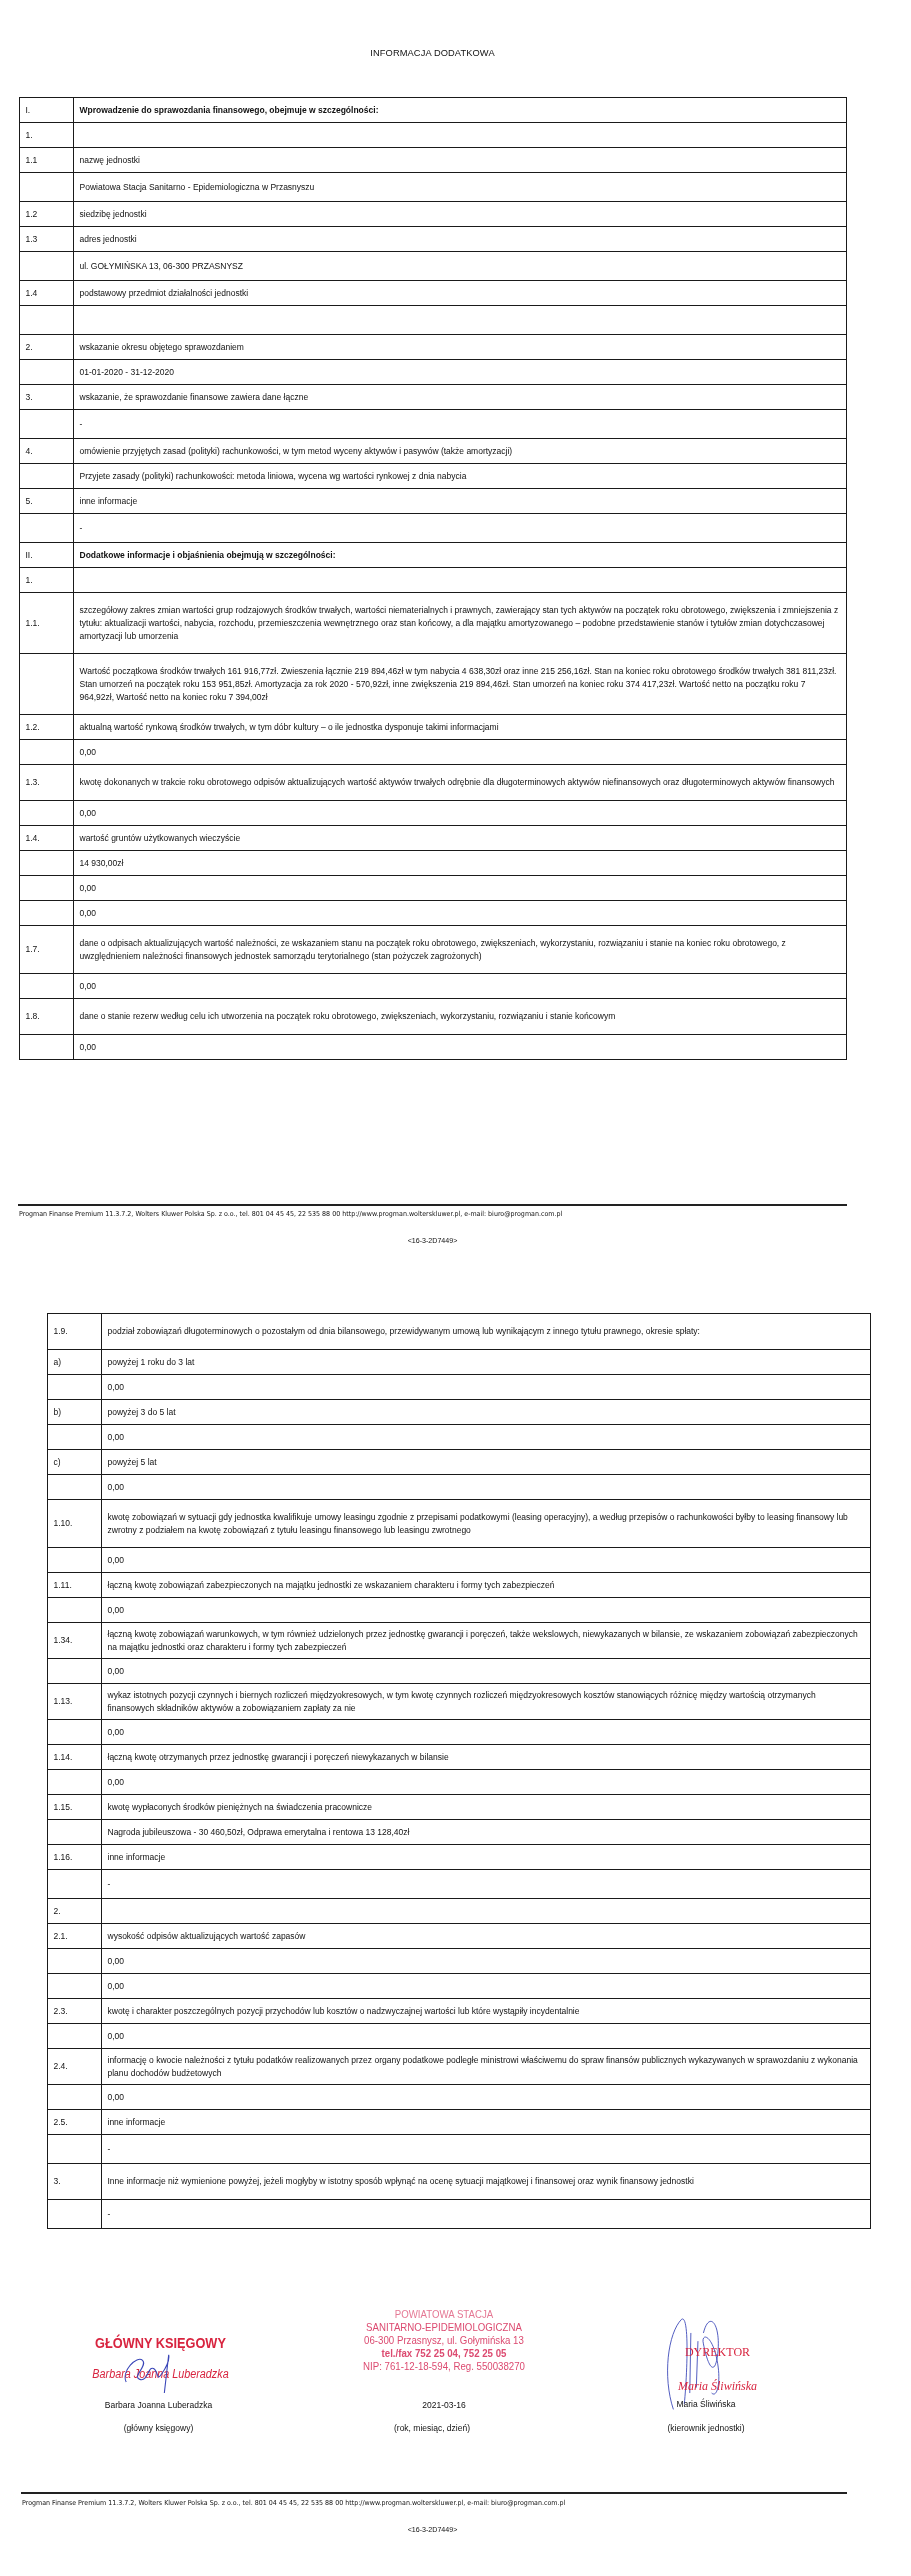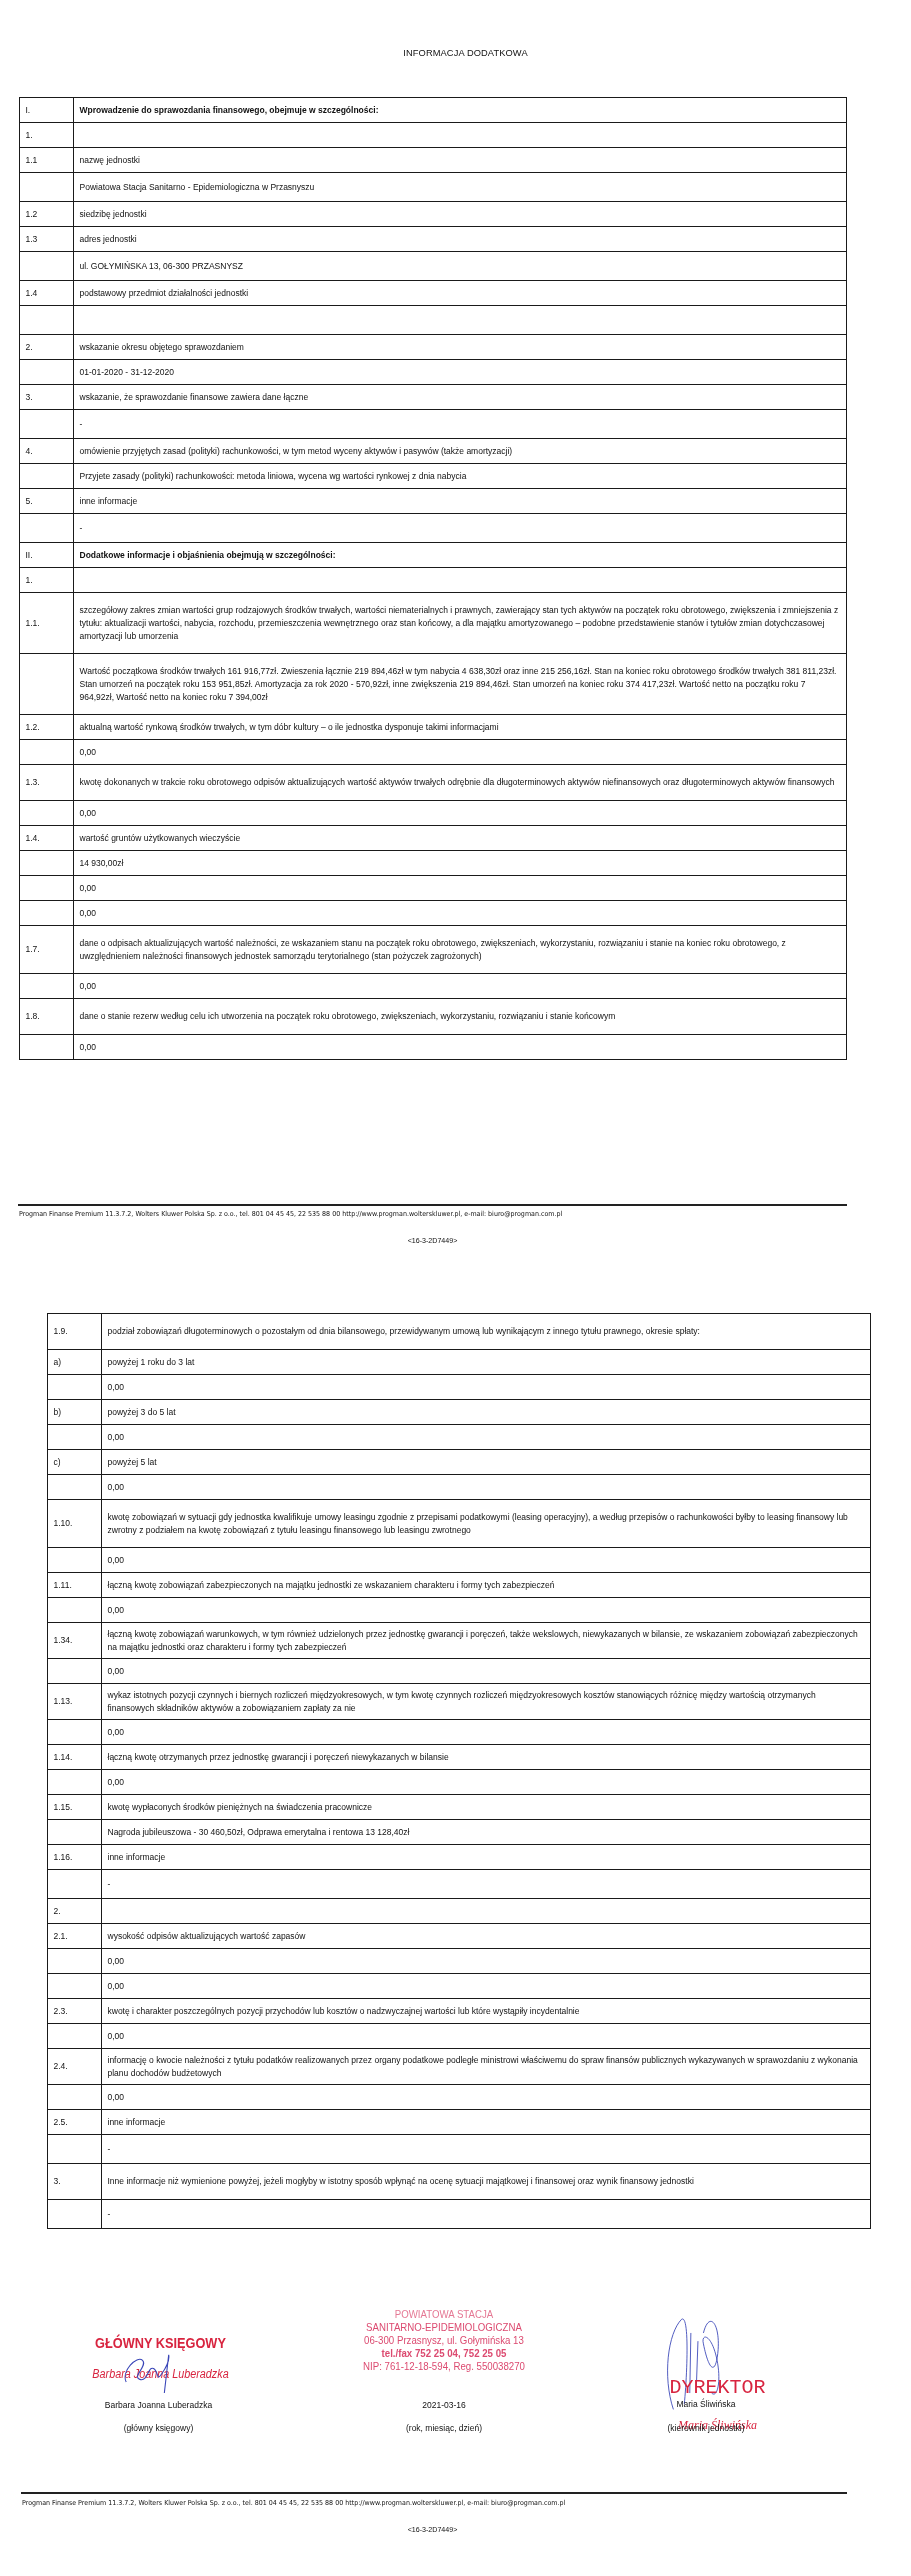--- a/index.html
+++ b/index.html
@@ -1,17 +1,17 @@
 <!DOCTYPE html>
 <html style="font-size:8.8px"><head>
 <meta charset="utf-8">
 <style>
   html, body { margin:0; padding:0; background:#ffffff; }
   body { width:911px; height:2576px; position:relative; font-family:"Liberation Sans", sans-serif; color:#111; }
-  .title { position:absolute; top:48px; left:0; width:865px; text-align:center; font-size:9.3px; letter-spacing:0.1px;padding-left:33px; }
+  .title { position:absolute; top:48px; left:0; width:865px; text-align:center; font-size:9.3px; letter-spacing:0.1px; }
   table.form { position:absolute; border-collapse:collapse; table-layout:fixed; font-size:8.5px; }
   table.form td { border:1.1px solid #1a1a1a; padding:0 5.5px; vertical-align:middle; line-height:13px; }
   table.form td.num { width:42px; }
   table.form tr { height:25px; }
   table.form tr.tall2 td { height:35px; }
   table.form tr.tall3 td { height:47px; }
   table.form tr.tall4 td { height:60px; }
   table.form tr.hdr td.txt { font-weight:bold; }
   table.form tr.value td { height:28px; }
   #t1 { left:19px; top:97px; width:828px; }
@@ -318,27 +318,27 @@
 <div class="sig" style="left:60px; top:2423px; width:197px;">(główny księgowy)</div>
 
 <div class="sig stamp-pink" style="left:329px; top:2308px; width:230px; font-size:11px; line-height:13px; transform:scaleX(0.88);">
   <div style="opacity:0.75;">POWIATOWA STACJA</div>
   <div>SANITARNO-EPIDEMIOLOGICZNA</div>
   <div>06-300 Przasnysz, ul. Gołymińska 13</div>
   <div style="font-weight:bold;">tel./fax 752 25 04, 752 25 05</div>
   <div>NIP: 761-12-18-594, Reg. 550038270</div>
 </div>
 <div class="sig" style="left:340px; top:2400px; width:208px;">2021-03-16</div>
-<div class="sig" style="left:340px; top:2423px; width:208px;">(rok, miesiąc, dzień)</div>
+<div class="sig" style="left:328px; top:2423px; width:208px;">(rok, miesiąc, dzień)</div>
 
 <svg class="signature-svg" style="left:657px; top:2311px;" width="71" height="104" viewBox="0 0 130 190">
   <path d="M30,180 C10,120 20,40 45,15 C60,5 55,120 50,170 M62,40 L60,150 M75,55 L72,140 M85,40 C95,0 115,20 112,70 C108,120 95,110 85,60 C80,40 100,40 110,90 C118,130 110,160 100,150" fill="none" stroke="#3a46b8" stroke-width="1.6"></path>
 </svg>
 <div class="sig" style="left:652px; top:2345px; width:131px;">
-  <div class="stamp-red" style="font-family:Liberation Mono, monospace; font-size:20px; font-weight:normal;margin-top:31px;">DYREKTOR</div>
+  <div class="stamp-red" style="font-family:Liberation Serif, serif; font-size:12px; font-weight:normal;">DYREKTOR</div>
   <div class="stamp-red" style="font-family:'Liberation Serif', serif; font-size:12px; font-style:italic; font-weight:normal; margin-top:18.6px;">Maria Śliwińska</div>
 </div>
 <div class="sig" style="left:635px; top:2399px; width:142px;">Maria Śliwińska</div>
 <div class="sig" style="left:635px; top:2423px; width:142px;">(kierownik jednostki)</div>
 
 <div class="footer-line" style="left:21px; top:2492px; width:826px;"></div>
 <div class="footer-text" style="left:22px; top:2499px;">Progman Finanse Premium 11.3.7.2, Wolters Kluwer Polska Sp. z o.o., tel. 801 04 45 45, 22 535 88 00 http://www.progman.wolterskluwer.pl, e-mail: biuro@progman.com.pl</div>
 <div class="page-code" style="top:2526px;">&lt;16-3-2D7449&gt;</div>
 
 

